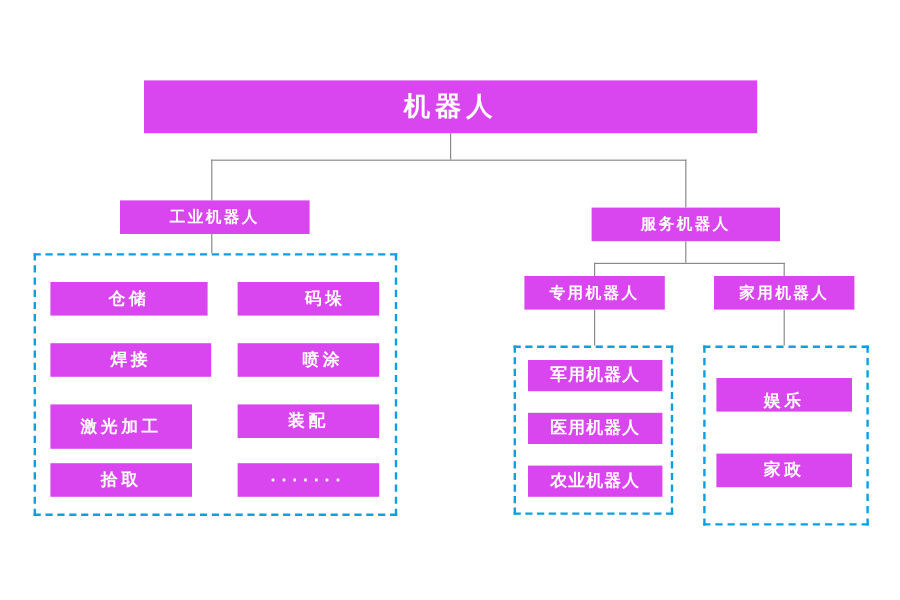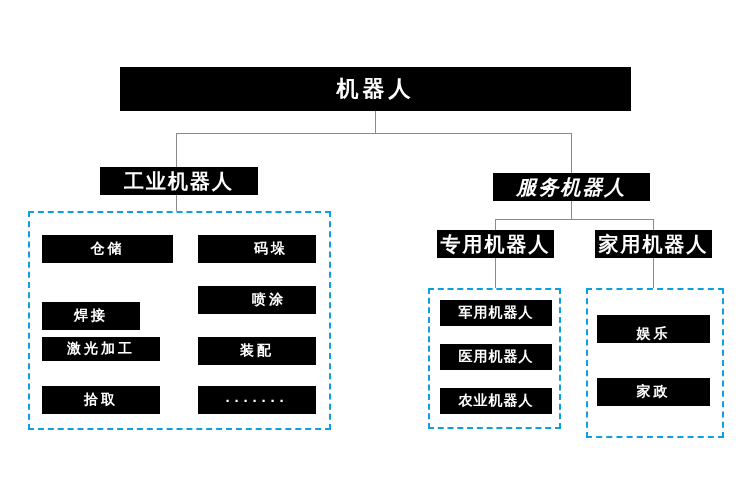--- a/index.html
+++ b/index.html
@@ -15,36 +15,36 @@
     font-family: "Liberation Sans", "DejaVu Sans", sans-serif;
   }
   #diagram {
     position: absolute;
     left: 0; top: 0;
     width: 750px;
     height: 500px;
   }
   .node {
     position: absolute;
-    background: #000000;
+    background: #d946ef;
     color: #ffffff;
     display: flex;
     align-items: center;
     justify-content: center;
     font-weight: bold;
     letter-spacing: 2px;
     white-space: nowrap;
     box-sizing: border-box;
   }
   .node.root {
     font-size: 22px;
     letter-spacing: 4px;
   }
   .node.level2 {
-    font-size: 20px;
+    font-size: 13px;
     letter-spacing: 2px;
   }
   .node.leaf {
     font-size: 14px;
     letter-spacing: 3px;
   }
   .node.dots {
     letter-spacing: 4px;
     font-size: 15px;
   }
@@ -72,21 +72,21 @@
 
   <div class="connector v" style="left:375px; top:111px; width:1px; height:22px;"></div>
   <div class="connector h" style="left:176px; top:133px; width:396px; height:1px;"></div>
   <div class="connector v" style="left:176px; top:133px; width:1px; height:34px;"></div>
   <div class="connector v" style="left:571px; top:133px; width:1px; height:40px;"></div>
 
   <div class="node level2" style="left:100px; top:167px; width:158px; height:28px;">
     <span>工业机器人</span>
   </div>
 
-  <div class="node level2" style="left:493px; top:173px; width:157px; height:28px;font-style:italic;">
+  <div class="node level2" style="left:493px; top:173px; width:157px; height:28px;">
     <span>服务机器人</span>
   </div>
 
   <div class="connector v" style="left:176px; top:195px; width:1px; height:16px;"></div>
 
   <div class="connector v" style="left:571px; top:201px; width:1px; height:18px;"></div>
   <div class="connector h" style="left:495px; top:219px; width:159px; height:1px;"></div>
   <div class="connector v" style="left:495px; top:219px; width:1px; height:11px;"></div>
   <div class="connector v" style="left:653px; top:219px; width:1px; height:11px;"></div>
 
@@ -102,27 +102,27 @@
   <div class="connector v" style="left:653px; top:258px; width:1px; height:30px;"></div>
 
   <div class="group-box" style="left:28px; top:211px; width:303px; height:219px;"></div>
 
   <div class="node leaf" style="left:42px; top:235px; width:131px; height:28px;">
     <span>仓储</span>
   </div>
   <div class="node leaf" style="left:198px; top:235px; width:118px; height:28px;padding-left:28px;">
     <span>码垛</span>
   </div>
-  <div class="node leaf" style="left:42px; top:286px; width:98px; height:28px;margin-top:16px;">
+  <div class="node leaf" style="left:42px; top:286px; width:134px; height:28px;">
     <span>焊接</span>
   </div>
   <div class="node leaf" style="left:198px; top:286px; width:118px; height:28px;padding-left:24px;">
     <span>喷涂</span>
   </div>
-  <div class="node leaf" style="left:42px; top:337px; width:118px; height:24px;">
+  <div class="node leaf" style="left:42px; top:337px; width:118px; height:37px;">
     <span>激光加工</span>
   </div>
   <div class="node leaf" style="left:198px; top:337px; width:118px; height:28px;">
     <span>装配</span>
   </div>
   <div class="node leaf" style="left:42px; top:386px; width:118px; height:28px;">
     <span>拾取</span>
   </div>
   <div class="node leaf dots" style="left:198px; top:386px; width:118px; height:28px;">
     <span>·······</span>

